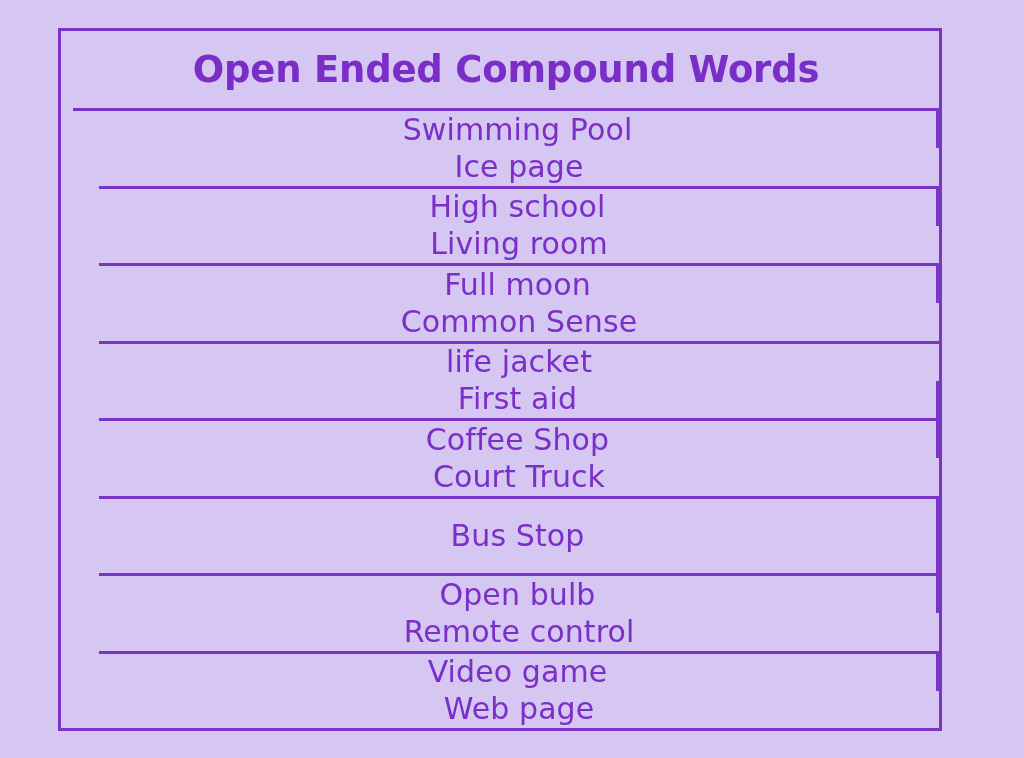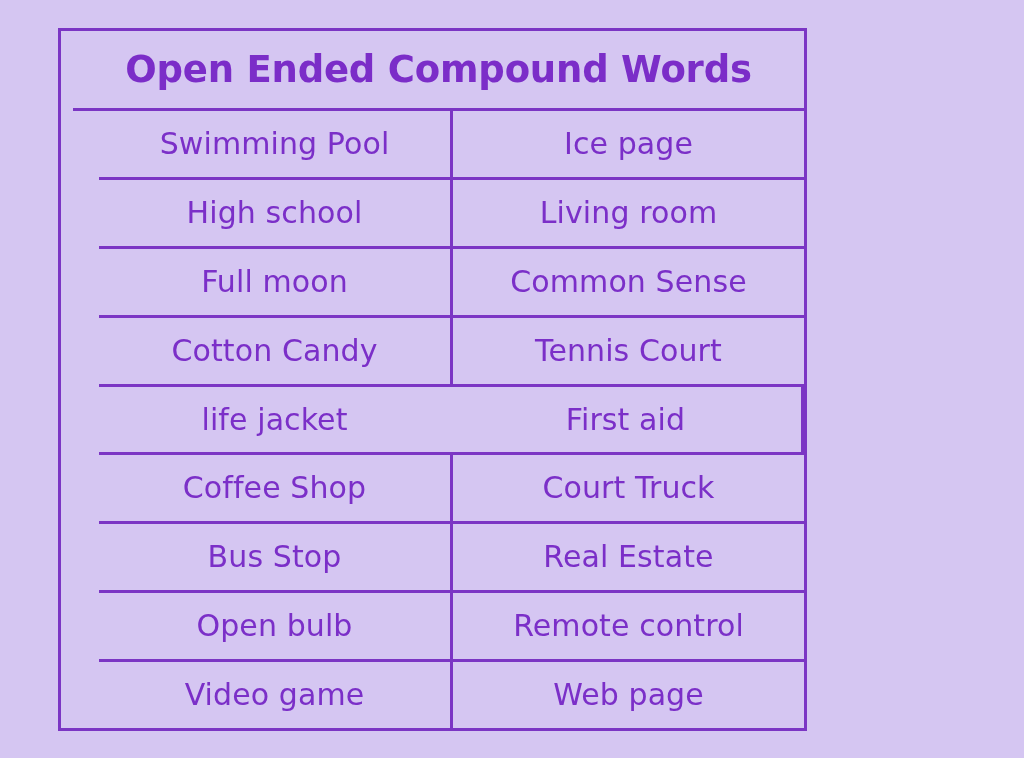--- a/index.html
+++ b/index.html
@@ -20,21 +20,21 @@
     width: 1024px;
     height: 758px;
     box-sizing: border-box;
     background: #d5c6f2;
   }
 
   #word-table {
     position: absolute;
     left: 58px;
     top: 28px;
-    width: 749px;
+    width: 884px;
     height: 703px;
     box-sizing: border-box;
     border: 3px solid #7b35c4;
     border-collapse: collapse;
     background: #d5c6f2;
     display: flex;
     flex-direction: column;
     padding-left: 12px;
   }
 
@@ -59,21 +59,21 @@
 
   .table-body {
     flex: 1 1 auto;
     display: flex;
     flex-direction: column;
   }
 
   .table-row {
     flex: 1 1 0;
     display: flex;
-    flex-direction: row;
+    flex-direction: column;
     box-sizing: border-box;
     border-bottom: 3px solid #7b35c4;
     min-height: 0;
     margin-left: 26px;
   }
 
   .table-row:last-child {
     border-bottom: none;
     justify-content: center;
   }
@@ -135,28 +135,20 @@
 
       <div class="table-row">
         <div class="table-cell col-left">
           <span class="cell-text">Full moon</span>
         </div>
         <div class="table-cell col-right">
           <span class="cell-text">Common Sense</span>
         </div>
       </div>
 
-      <div class="table-row">
-        <div class="table-cell col-left">
-          <span class="cell-text">Cotton Candy</span>
-        </div>
-        <div class="table-cell col-right">
-          <span class="cell-text">Tennis Court</span>
-        </div>
-      </div>
 
       <div class="table-row">
         <div class="table-cell col-right">
           <span class="cell-text">life jacket</span>
         </div>
         <div class="table-cell col-left">
           <span class="cell-text">First aid</span>
         </div>
       </div>
 
@@ -165,23 +157,20 @@
           <span class="cell-text">Coffee Shop</span>
         </div>
         <div class="table-cell col-right">
           <span class="cell-text">Court Truck</span>
         </div>
       </div>
 
       <div class="table-row">
         <div class="table-cell col-left">
           <span class="cell-text">Bus Stop</span>
-        </div>
-        <div class="table-cell col-right">
-          <span class="cell-text">Real Estate</span>
         </div>
       </div>
 
       <div class="table-row">
         <div class="table-cell col-left">
           <span class="cell-text">Open bulb</span>
         </div>
         <div class="table-cell col-right">
           <span class="cell-text">Remote control</span>
         </div>

